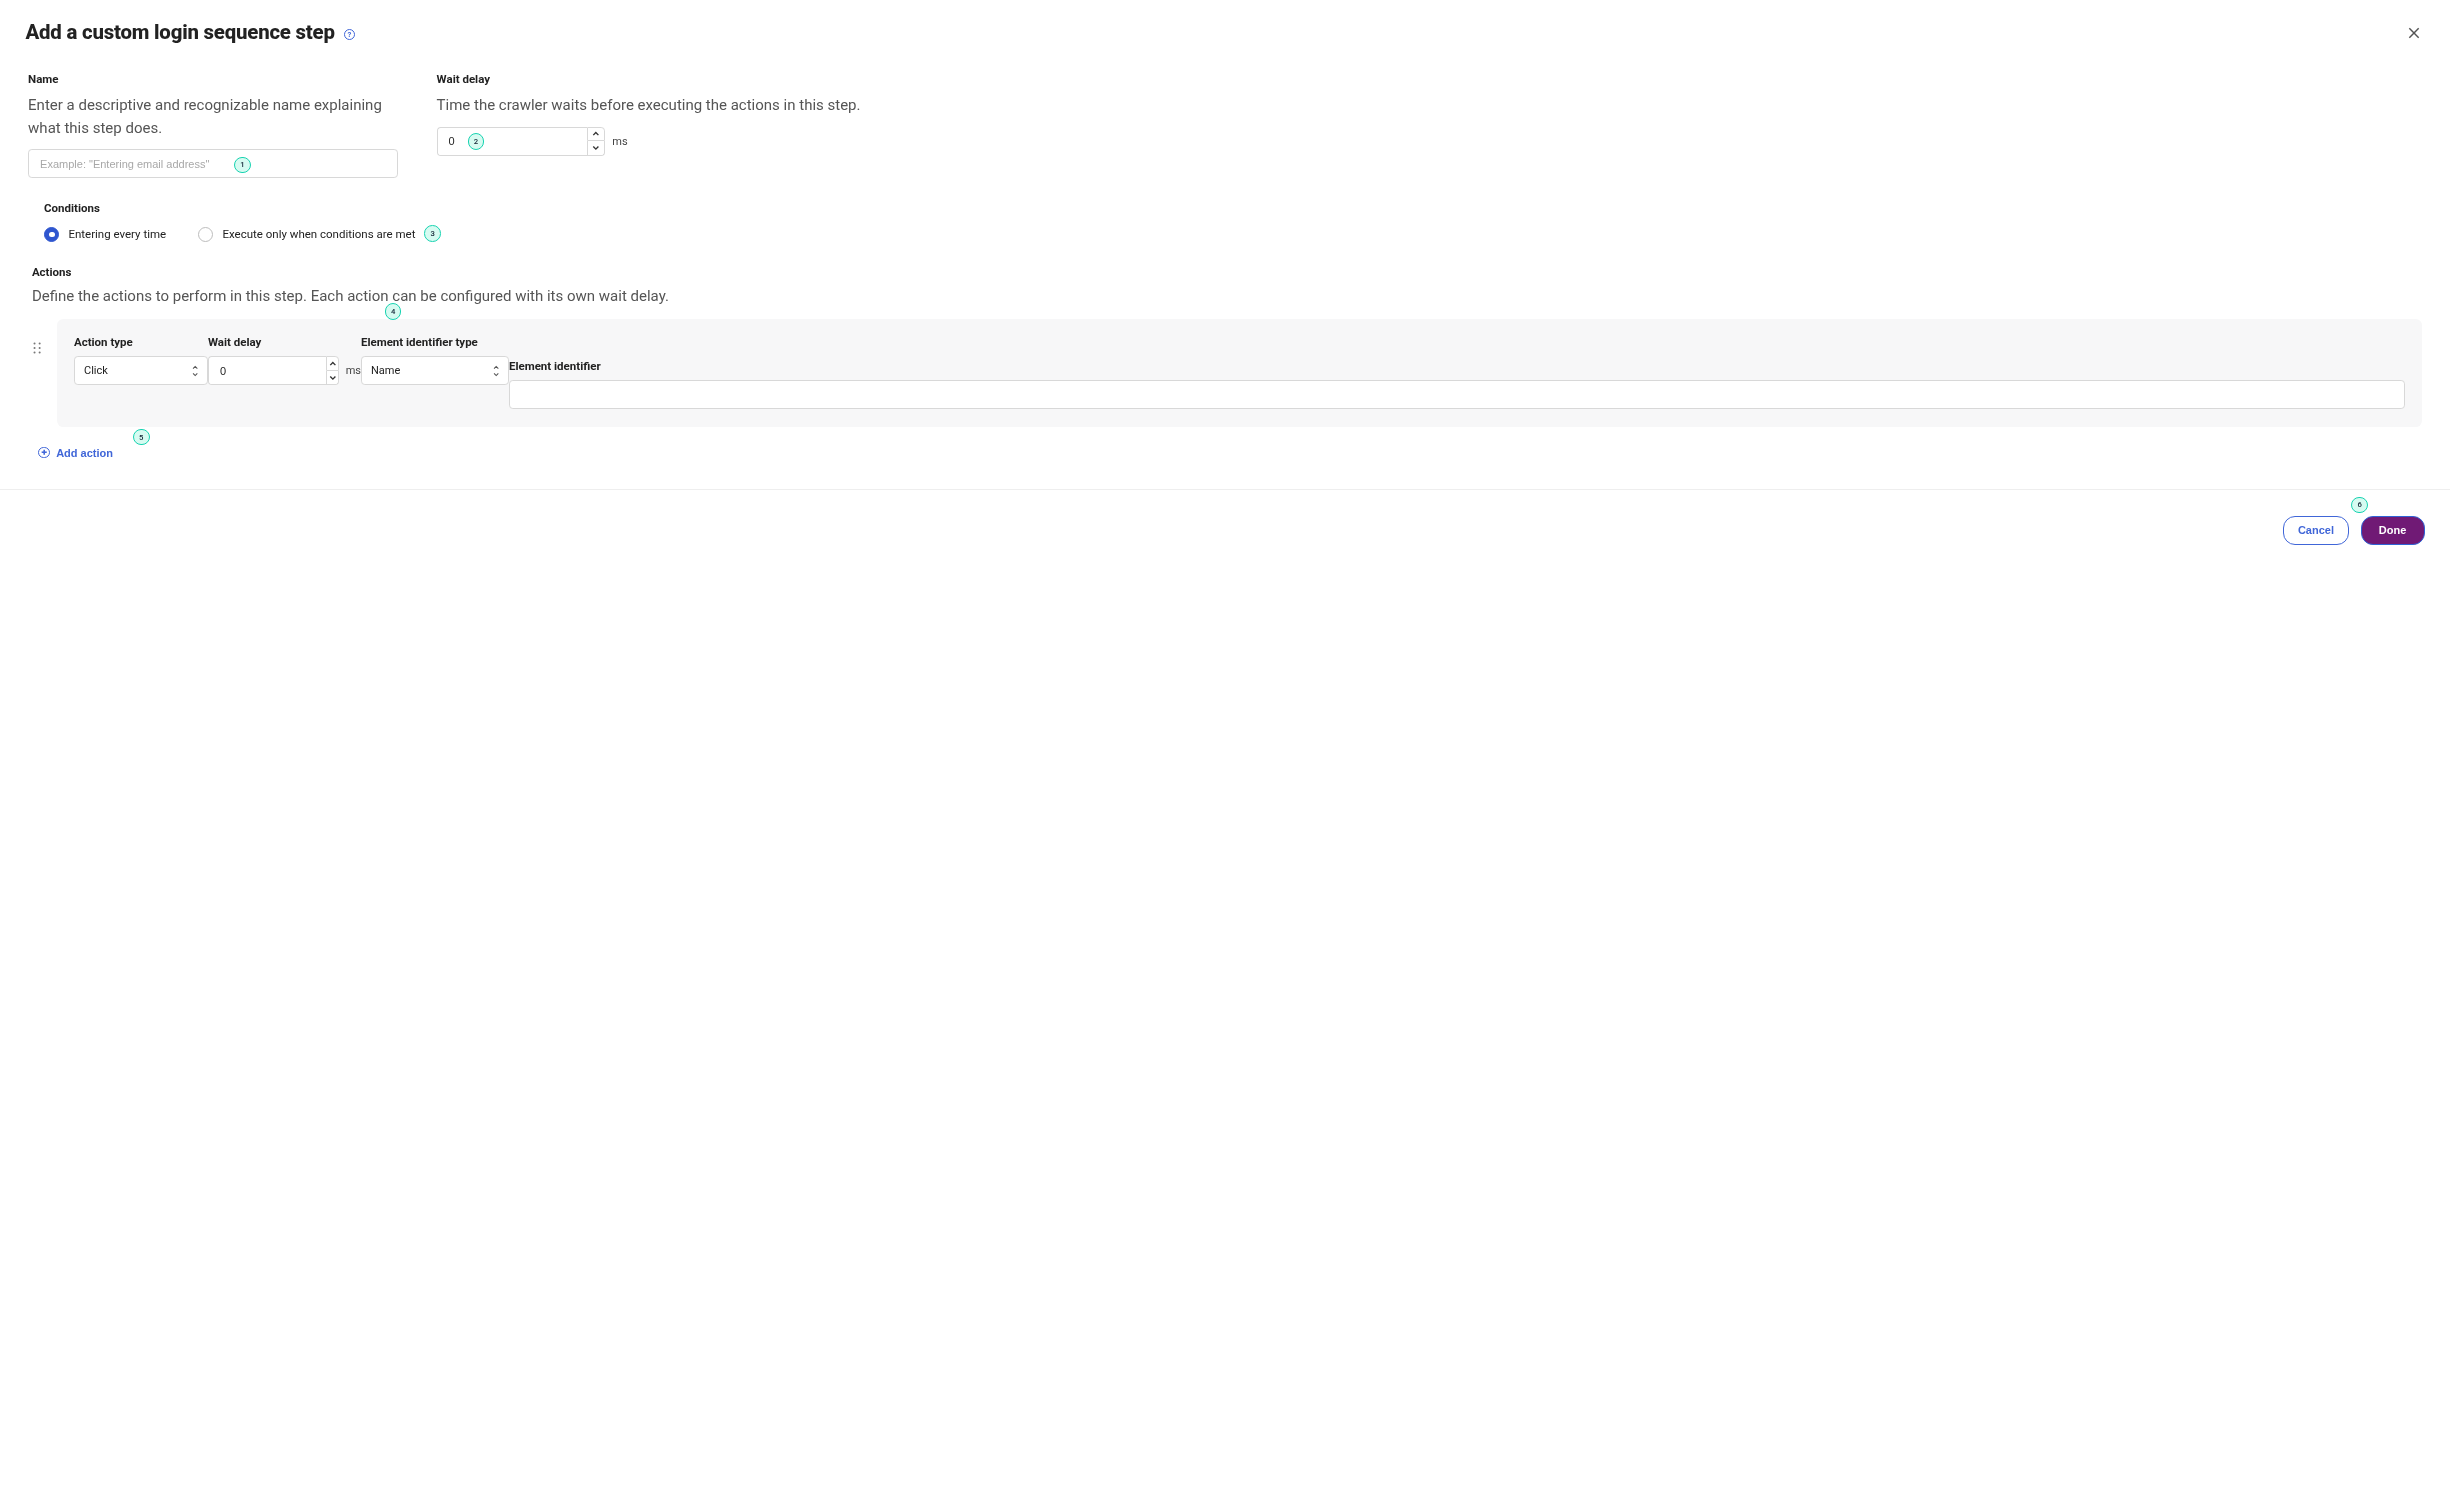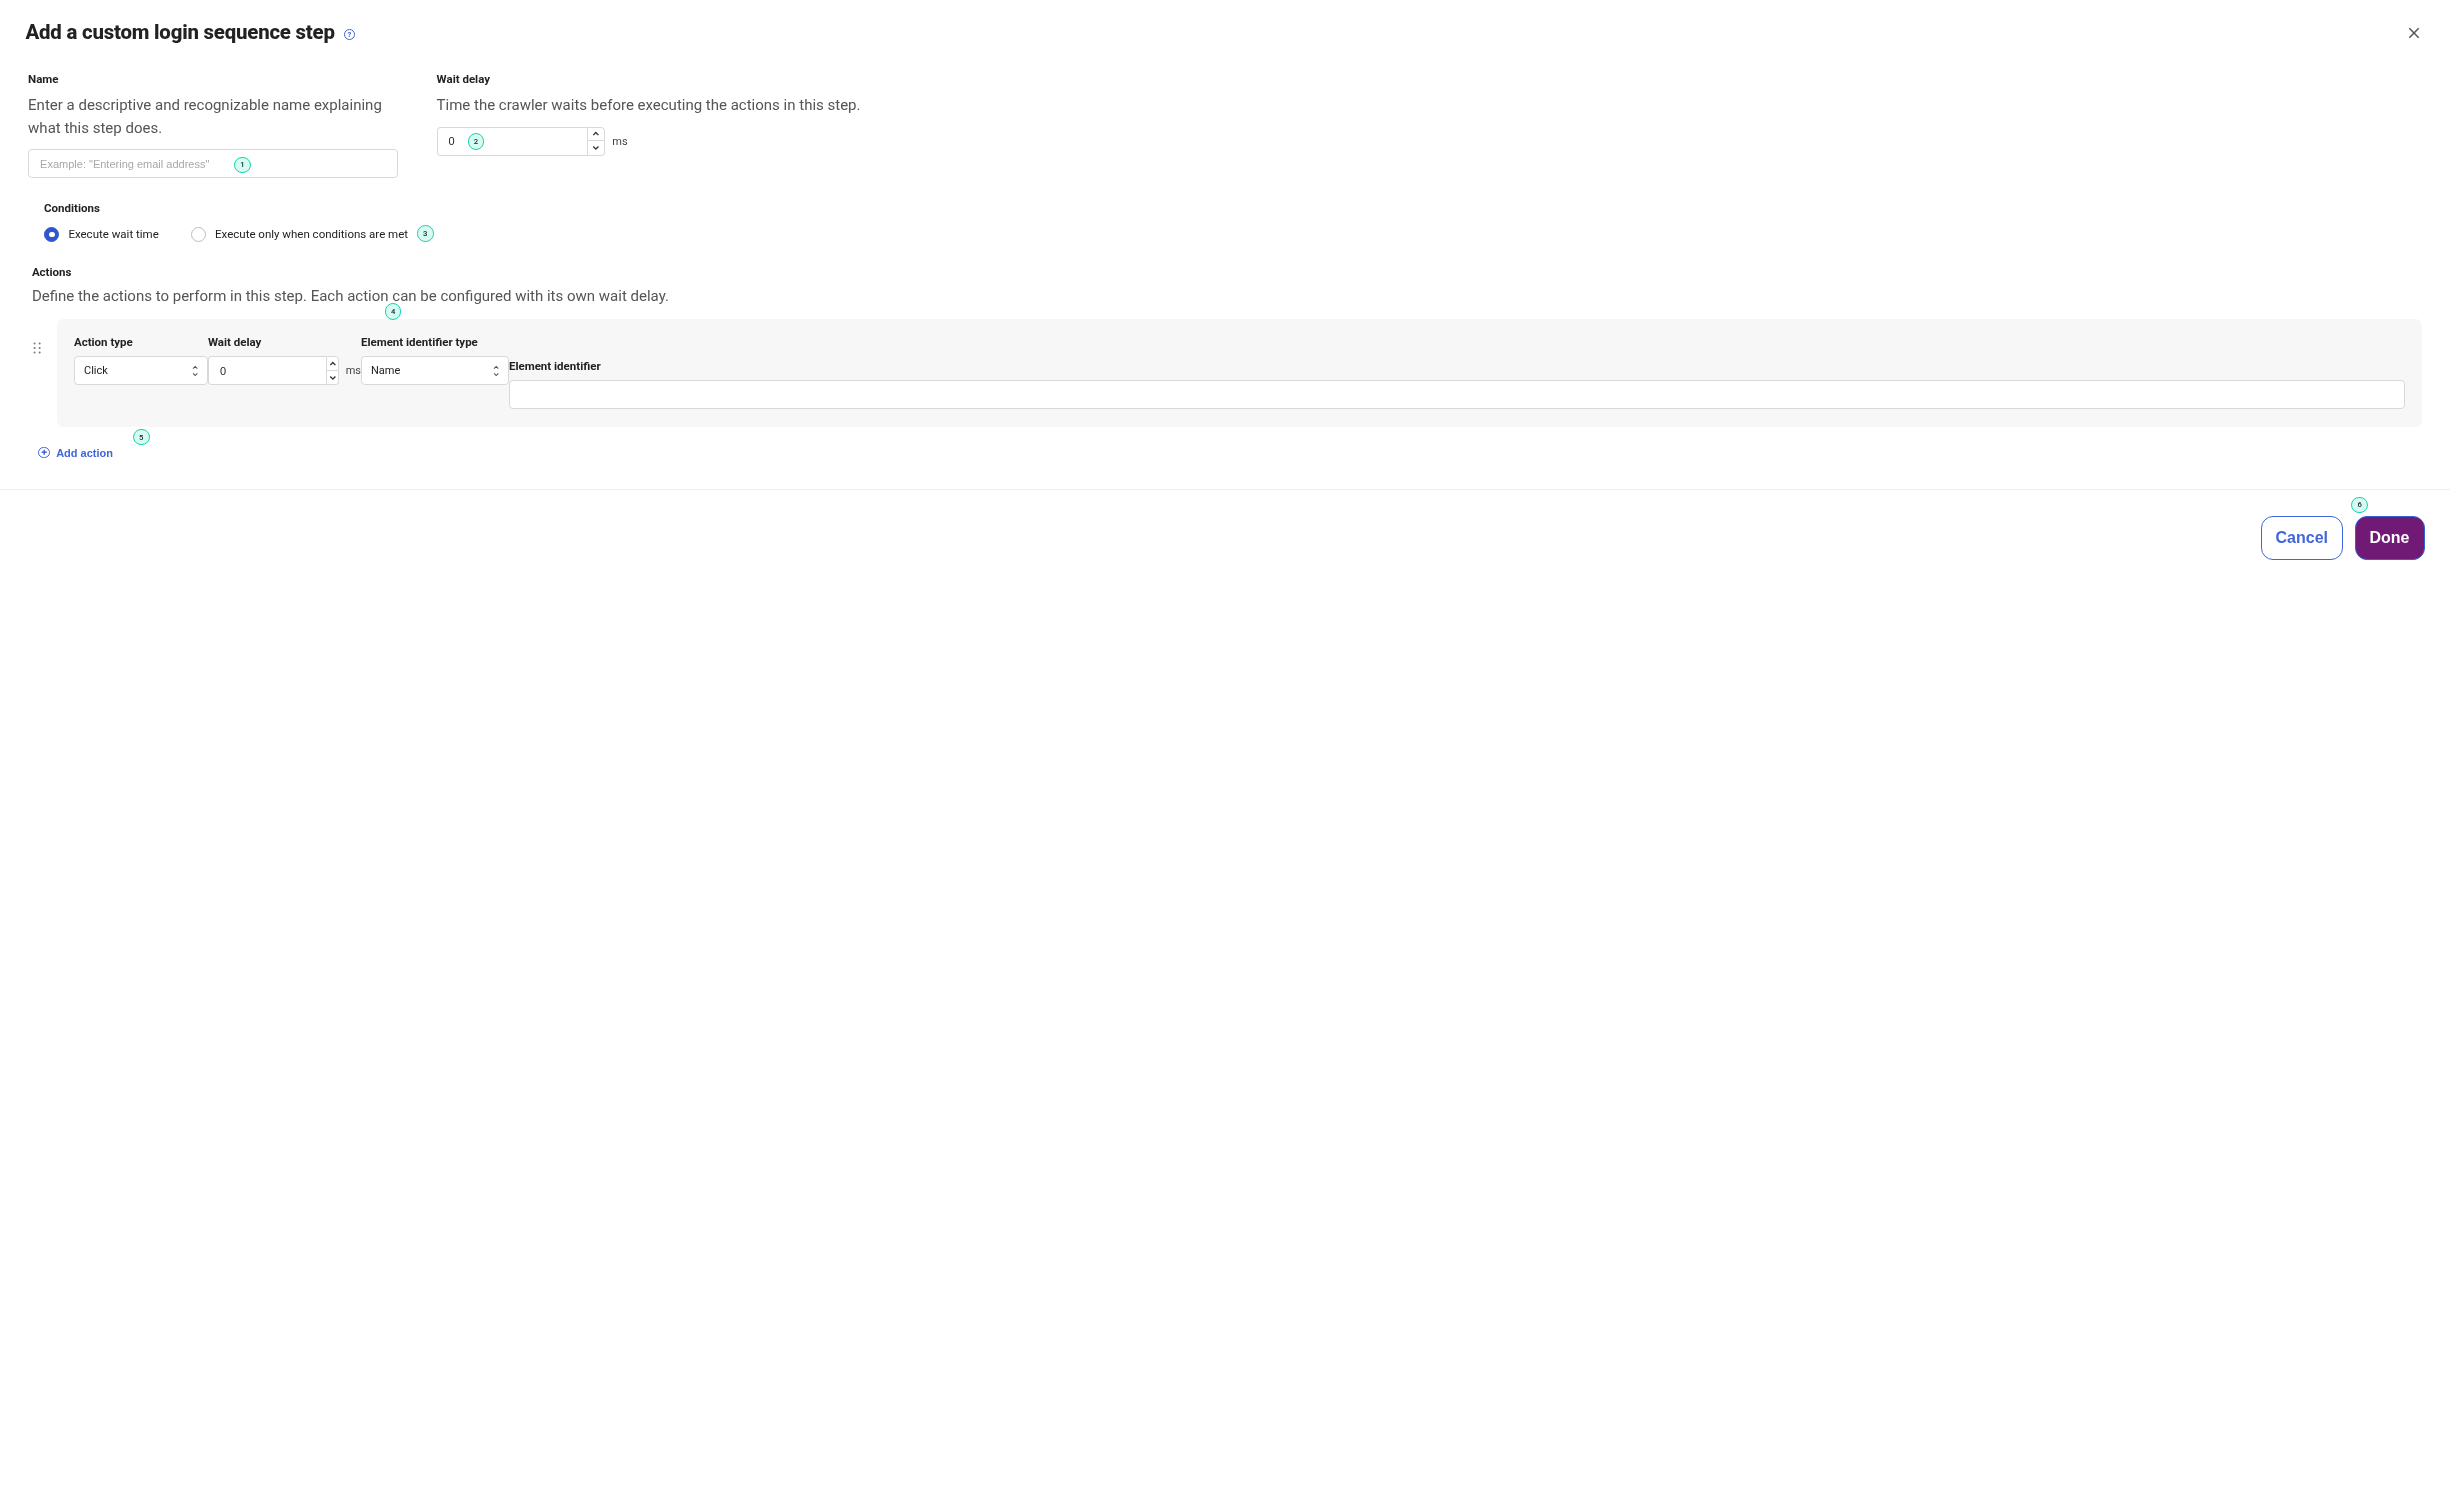--- a/index.html
+++ b/index.html
@@ -210,22 +210,22 @@
   .add-action .plus svg { width: 6.4px; height: 6.4px; stroke: var(--blue); stroke-width: 2.4; }
 
   .footer {
     border-top: 0.6px solid #eee;
     margin: 28px -25.5px 0 -25.5px;
     padding: 25.5px 25.5px 18px 25.5px;
     display: flex; justify-content: flex-end; gap: 11.5px;
     position: relative;
   }
   .btn {
-    height: 44px; min-width: 64px;
-    border-radius: 12px; font-size: 16px; font-weight: 600;
+    height: 29px; min-width: 64px;
+    border-radius: 12px; font-size: 11px; font-weight: 600;
     cursor: pointer; padding: 0 14px;
   }
   .btn.secondary { background: #fff; border: 1px solid var(--blue); color: var(--blue); }
   .btn.primary { background: #701a75; border: 1px solid #2f63d6; color: #fff; }
 
   
   .hint {
     position: absolute;
     width: 16.6px; height: 16.6px; border-radius: 50%;
     background: var(--hint-bg);
@@ -289,21 +289,21 @@
           <span class="hint" style="left: 31px; top: 6.4px;">2</span>
         </div>
       </div>
     </div>
 
     <div class="section">
       <div class="field-label">Conditions</div>
       <div class="radio-row">
         <label class="radio selected">
           <span class="dot"></span>
-          <span>Execute wait time</span>
+          <span>Entering every time</span>
         </label>
         <label class="radio" style="position:relative;">
           <span class="dot"></span>
           <span>Execute only when conditions are met</span>
           <span class="hint" style="right: -25.5px; top: -1.3px;">3</span>
         </label>
       </div>
     </div>
 
     <div class="section" style="margin-left:3.8px; position:relative;">

